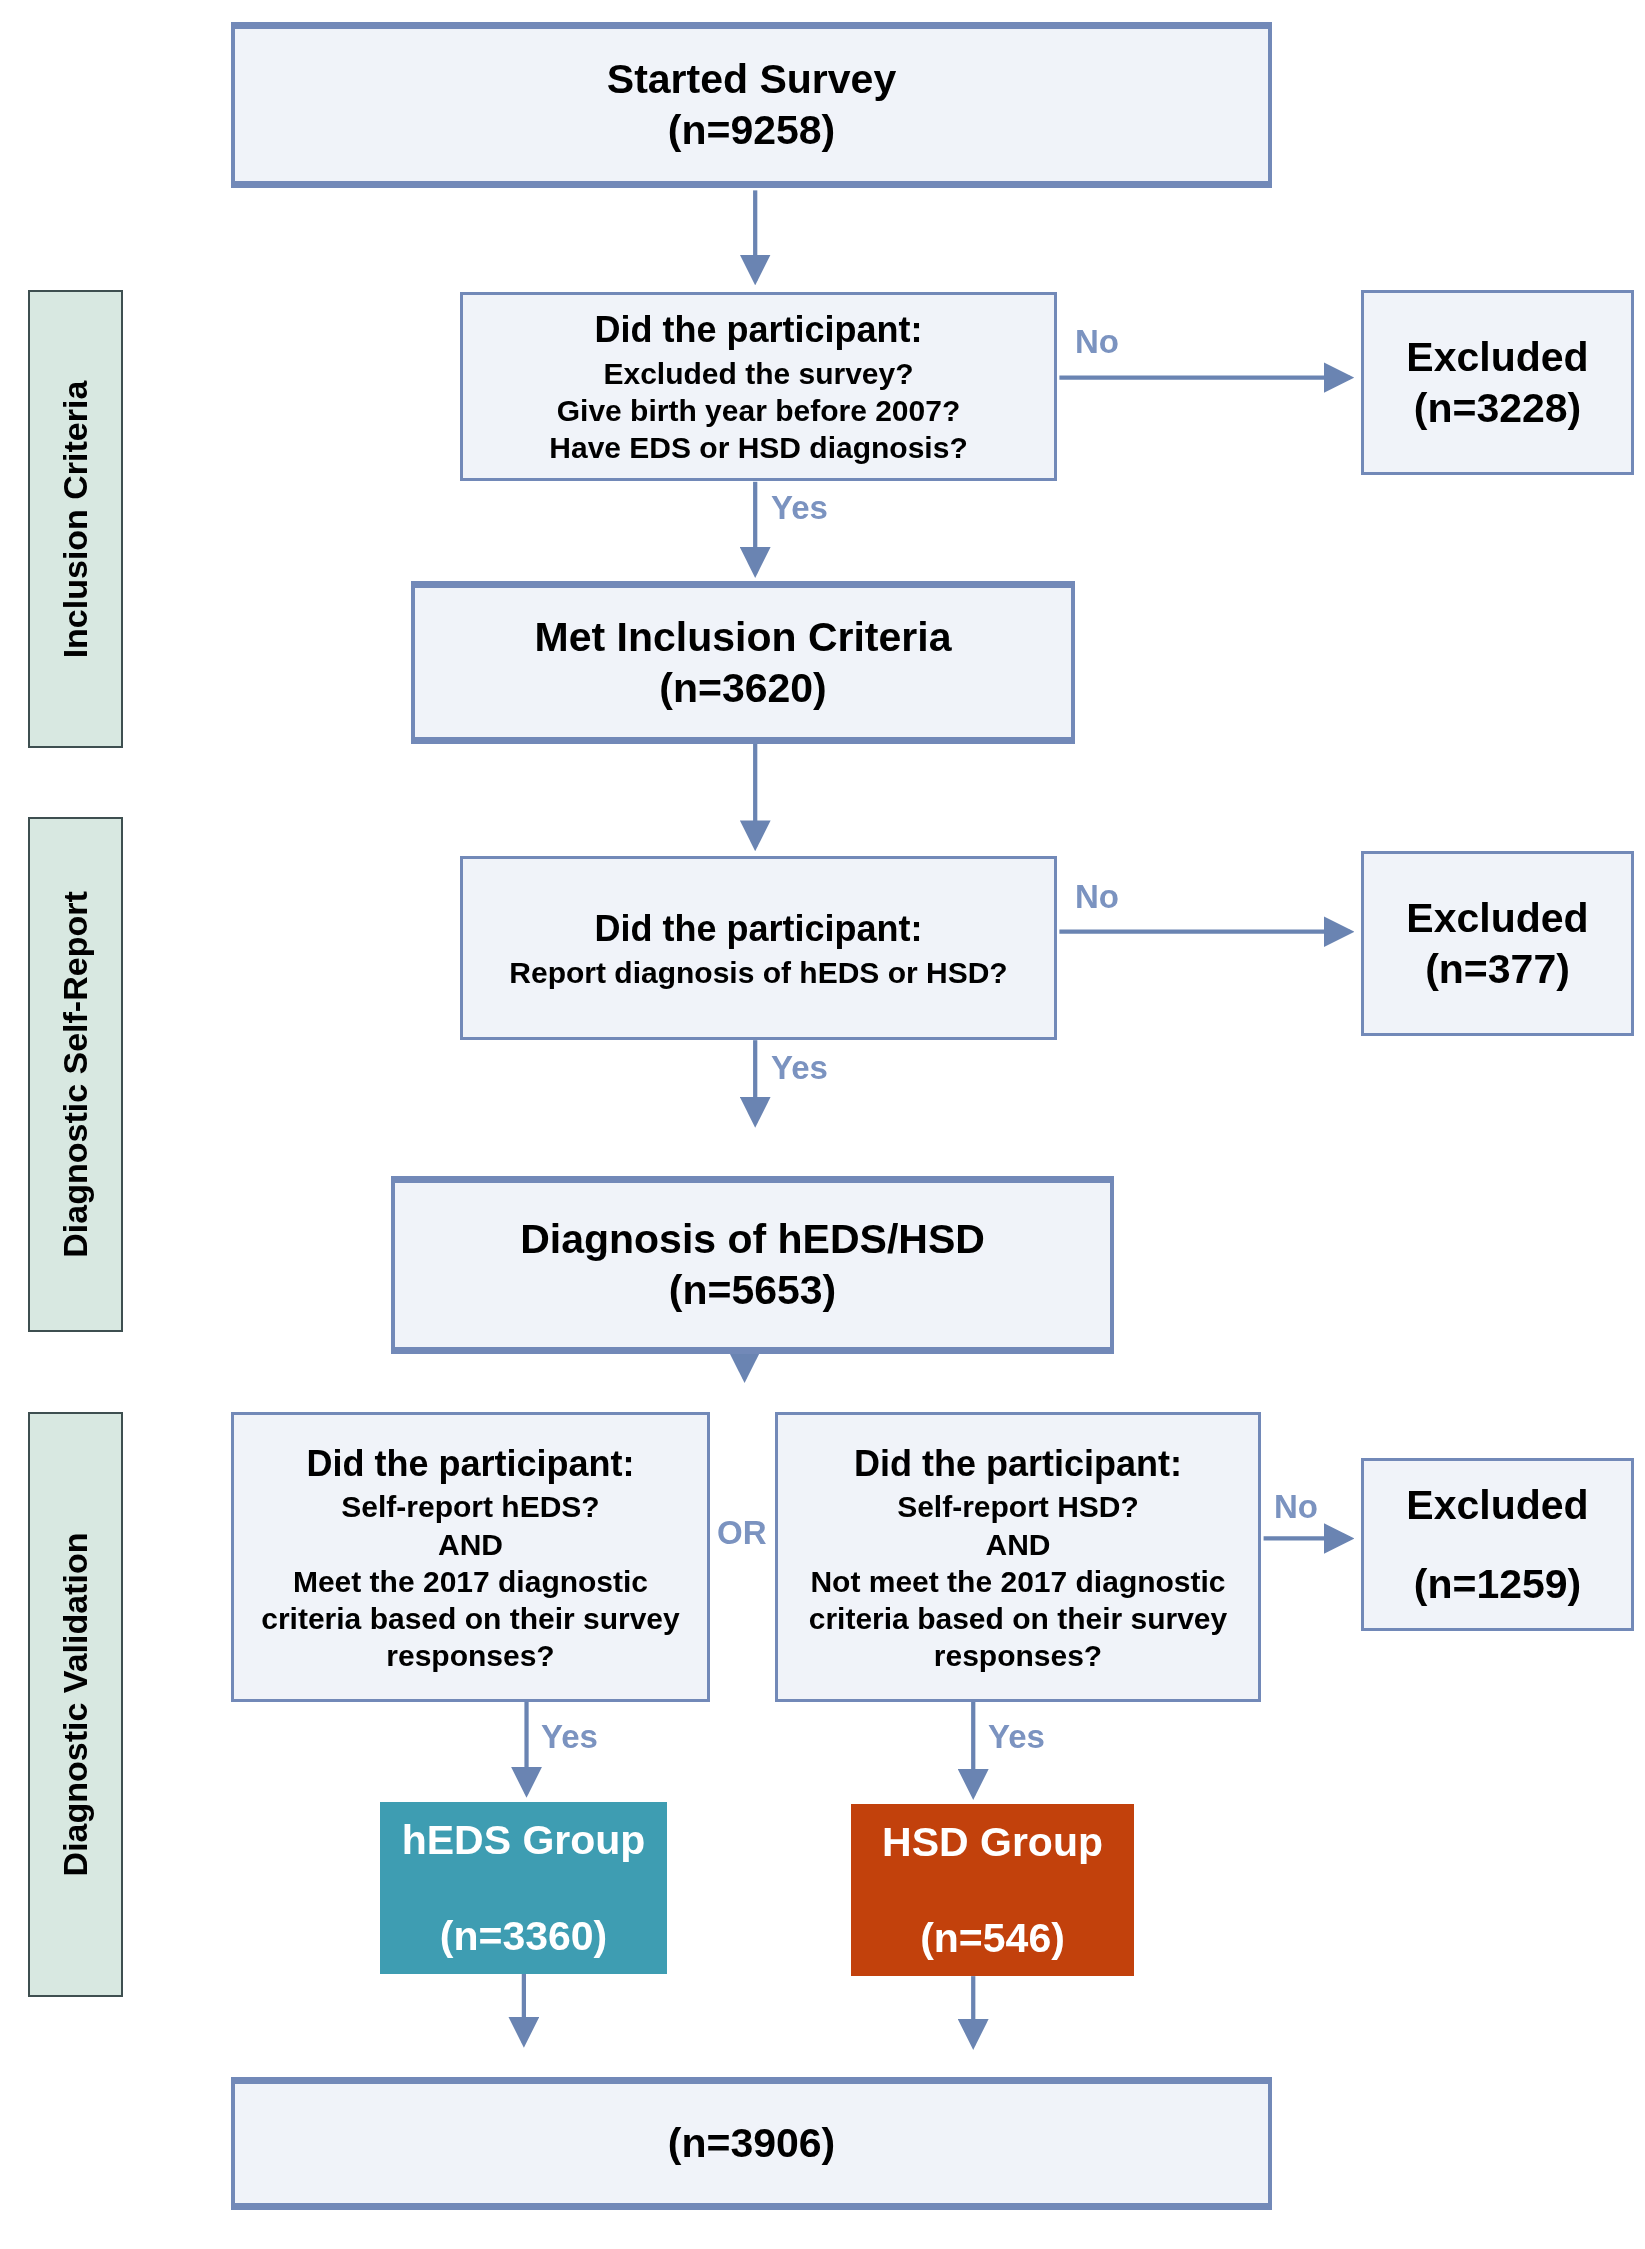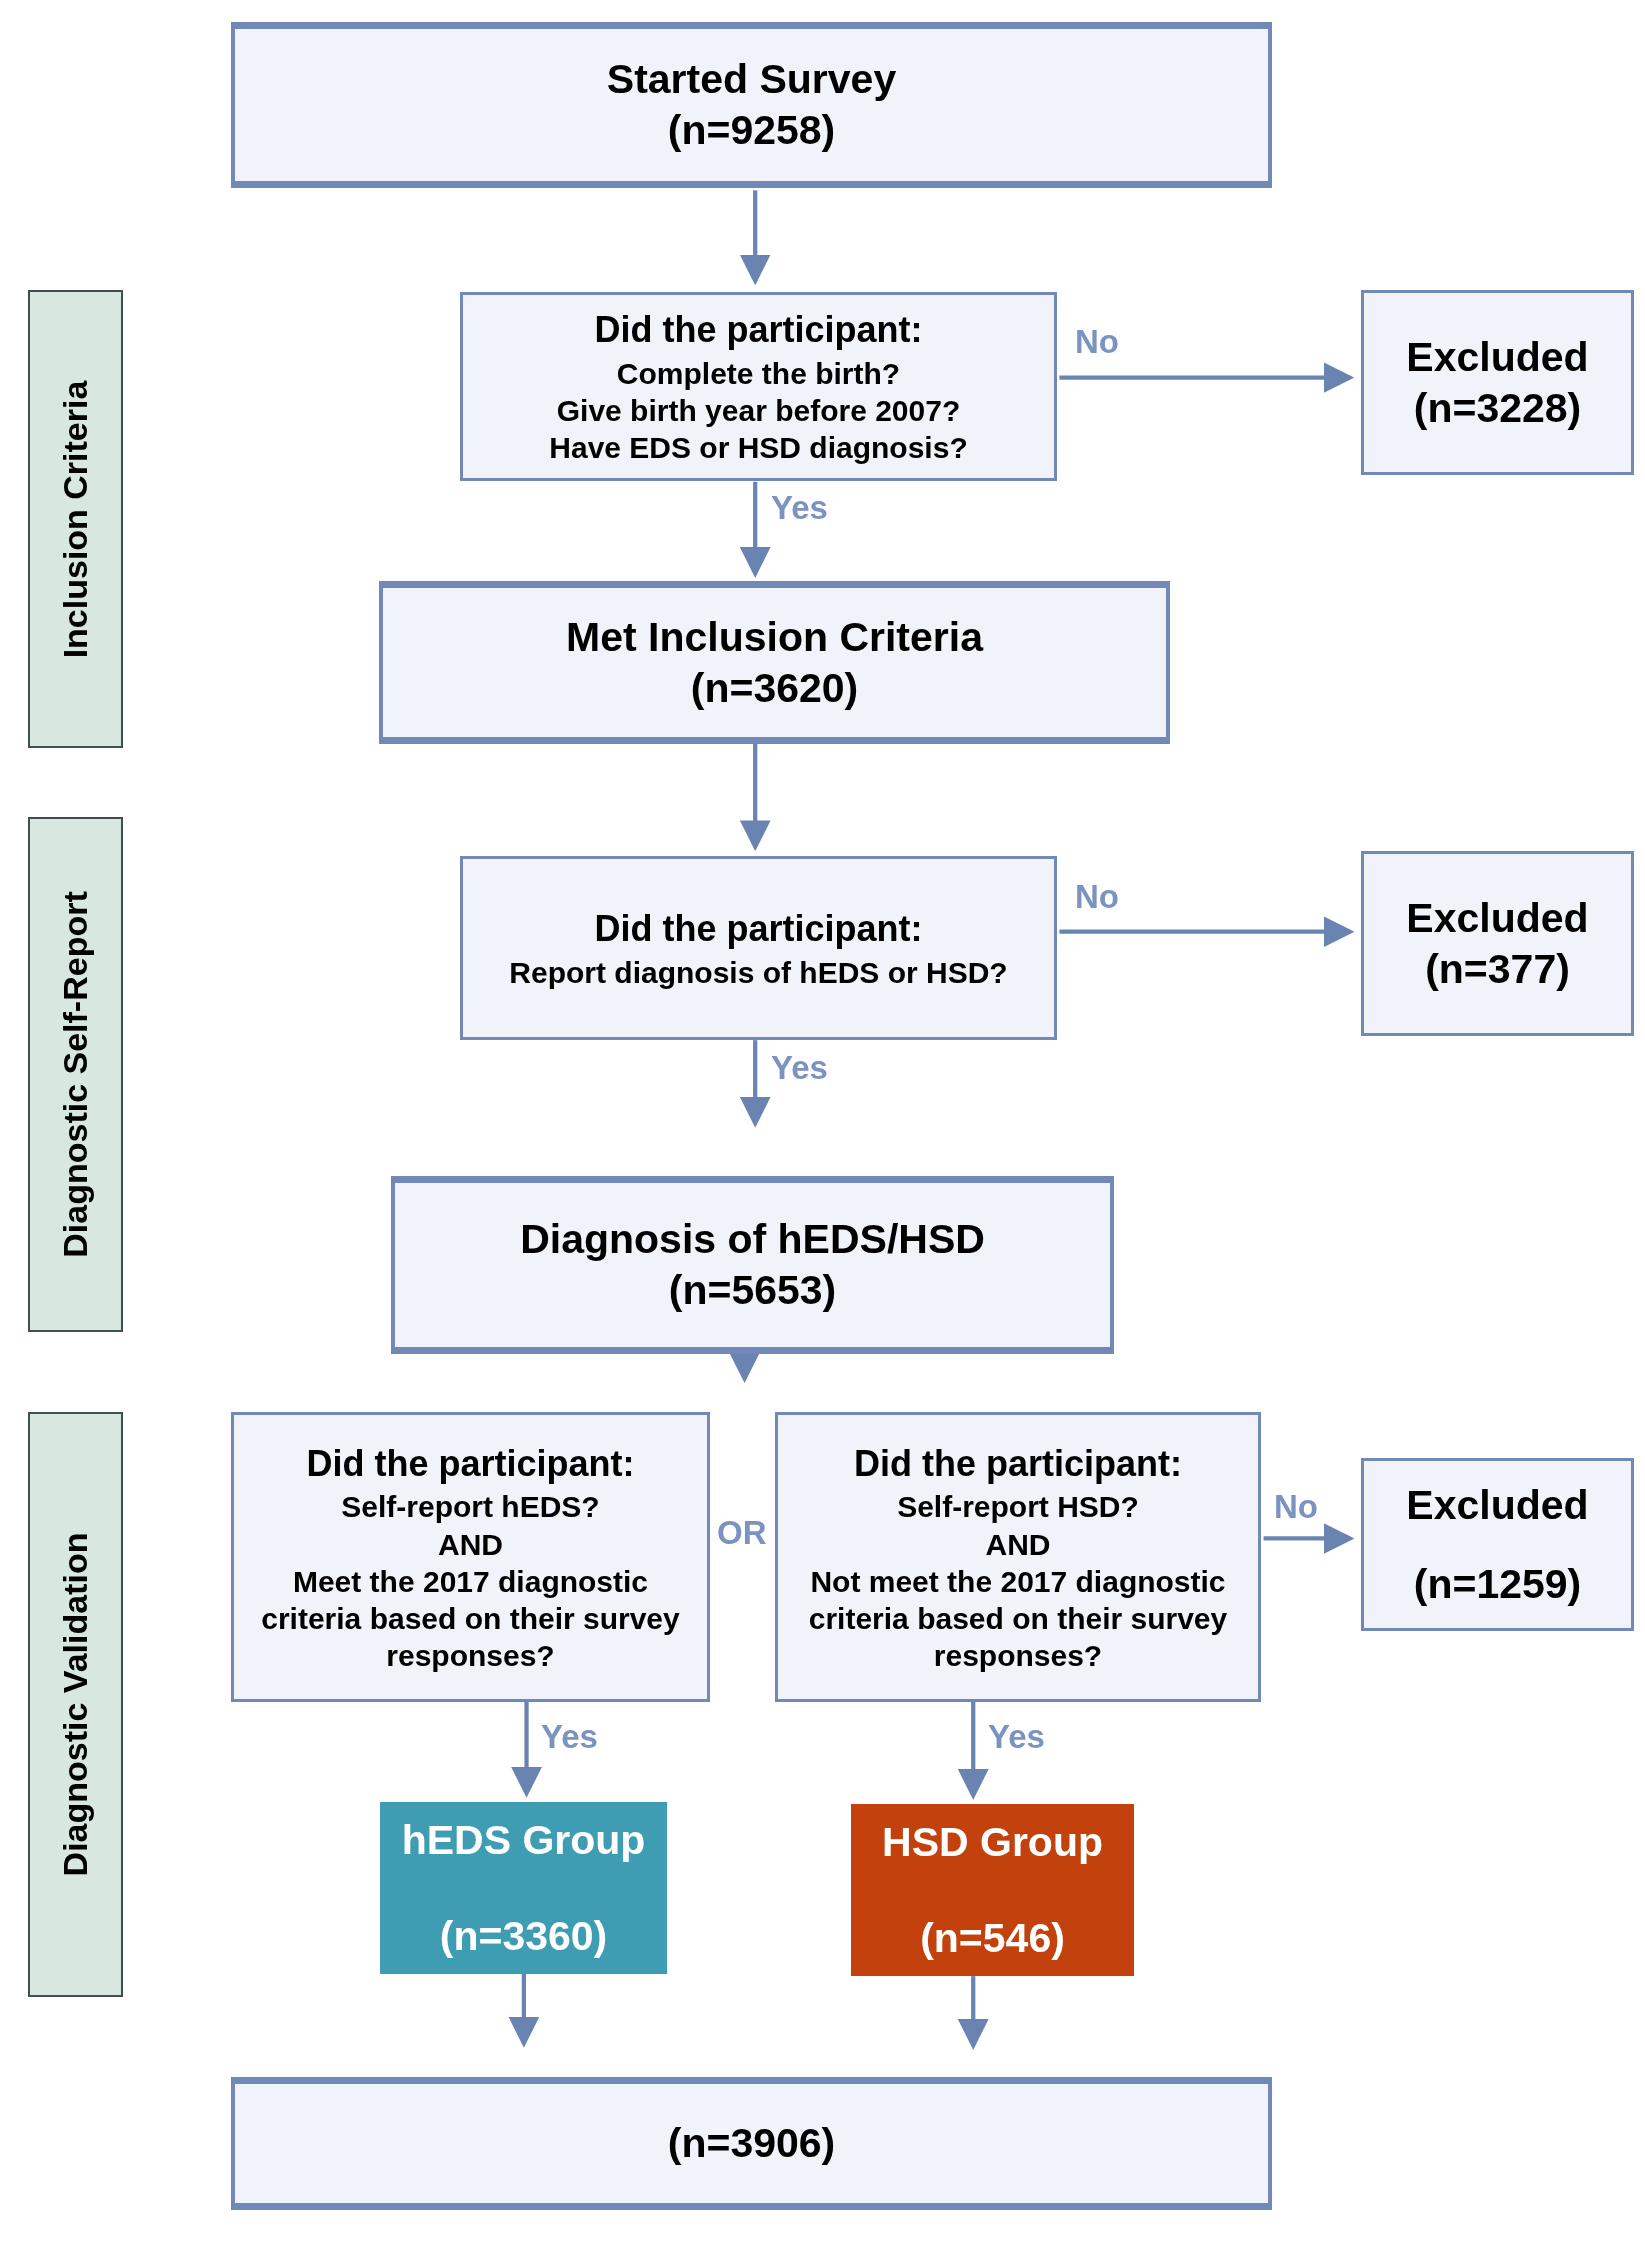--- a/index.html
+++ b/index.html
@@ -59,31 +59,31 @@
     <span>Diagnostic Validation</span>
   </div>
 
   <div class="box thick headline" style="left:231px;top:22px;width:1041px;height:166px;">
     <div>Started Survey</div>
     <div>(n=9258)</div>
   </div>
 
   <div class="box pad" style="left:460px;top:292px;width:597px;height:189px;">
     <div class="title-line">Did the participant:</div>
-    <div class="sub-line">Complete the birth?</div>
+    <div class="sub-line">Excluded the survey?</div>
     <div class="sub-line">Give birth year before 2007?</div>
     <div class="sub-line">Have EDS or HSD diagnosis?</div>
   </div>
 
   <div class="box headline" style="left:1361px;top:290px;width:273px;height:185px;">
     <div>Excluded</div>
     <div>(n=3228)</div>
   </div>
 
-  <div class="box thick headline" style="left:379px;top:581px;width:791px;height:163px;">
+  <div class="box thick headline" style="left:411px;top:581px;width:664px;height:163px;">
     <div>Met Inclusion Criteria</div>
     <div>(n=3620)</div>
   </div>
 
   <div class="box pad" style="left:460px;top:856px;width:597px;height:184px;">
     <div class="title-line">Did the participant:</div>
     <div class="sub-line">Report diagnosis of hEDS or HSD?</div>
   </div>
 
   <div class="box headline" style="left:1361px;top:851px;width:273px;height:185px;">

